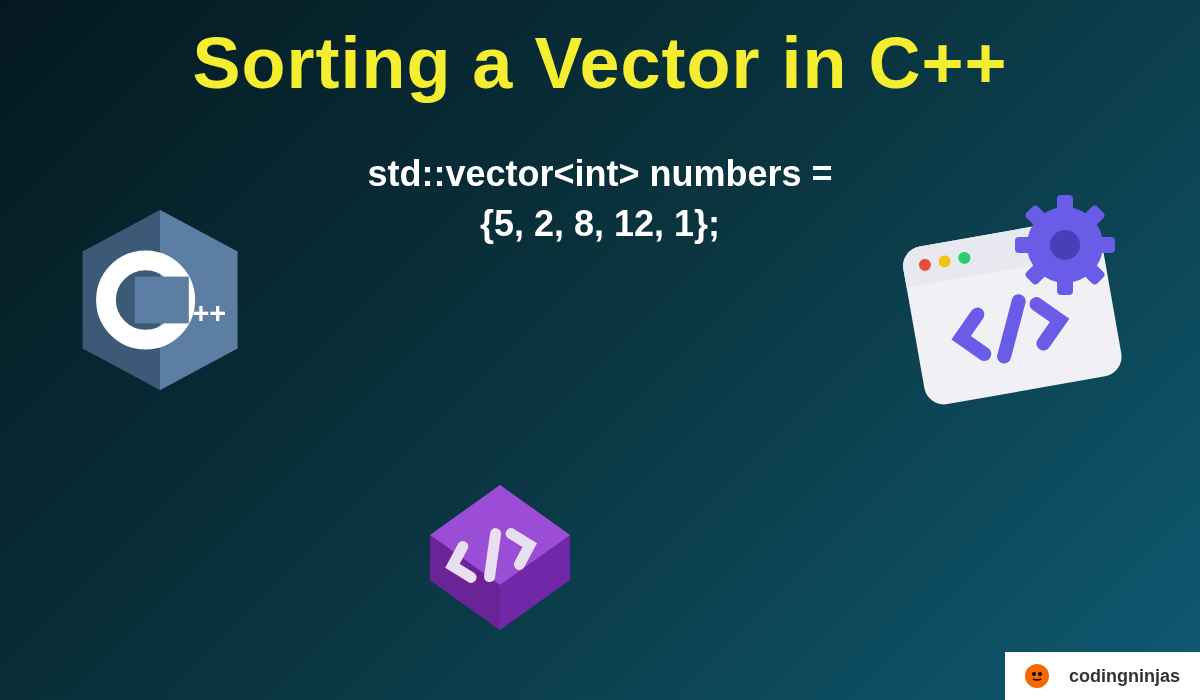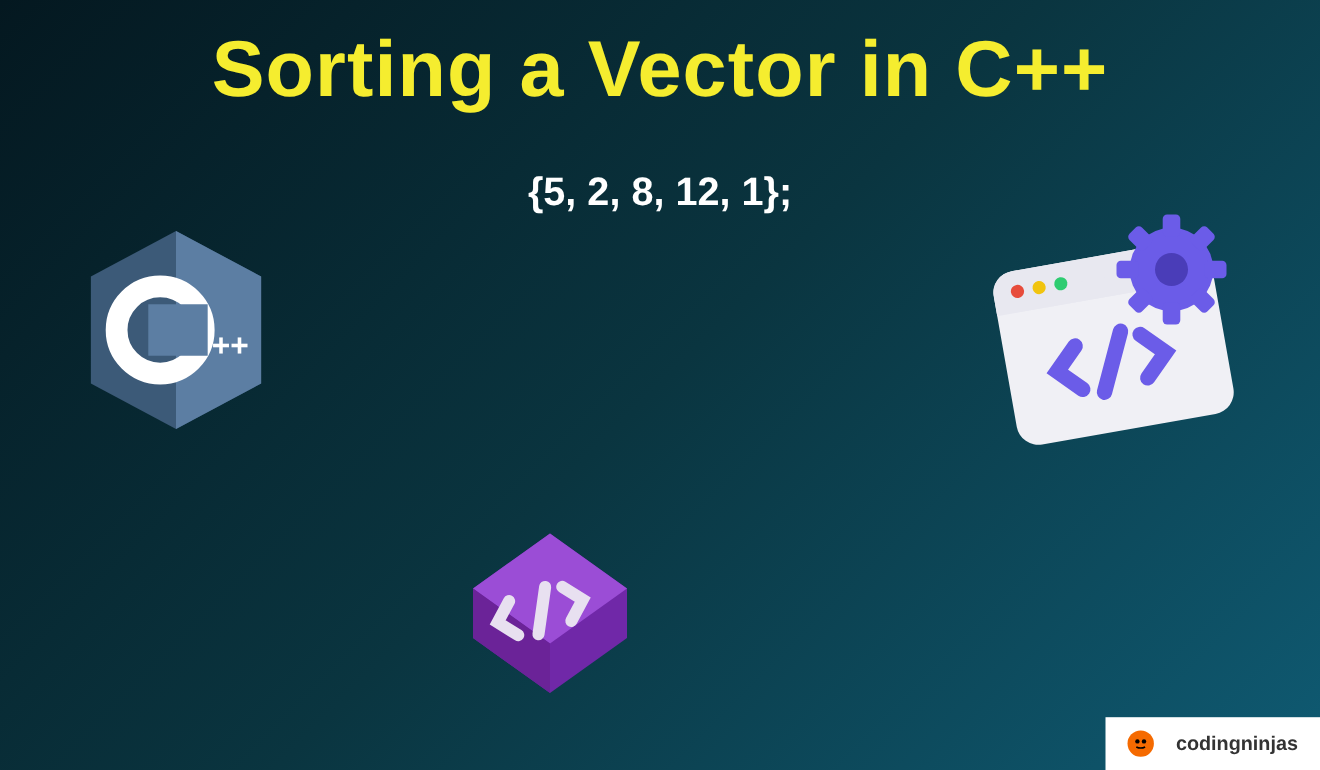--- a/index.html
+++ b/index.html
@@ -82,20 +82,21 @@
       color: #000;
       font-size: 14px;
     }
   </style>
 </head>
 <body>
 
 <h1 class="title">Sorting a Vector in C++</h1>
 
 <div class="code-snippet">
+  <div>std::vector&lt;int&gt; numbers =</div>
   <div>{5, 2, 8, 12, 1};</div>
 </div>
 
 <div class="cpp-icon">
   <svg class="cpp-hexagon" viewBox="0 0 100 110">
     <polygon points="50,5 93,28 93,82 50,105 7,82 7,28" fill="#3c5a78"></polygon>
     <polygon points="50,5 93,28 93,82 50,105 50,55" fill="#5c7ea3"></polygon>
     <circle cx="42" cy="55" r="22" fill="none" stroke="#ffffff" stroke-width="11"></circle>
     <rect x="36" y="42" width="30" height="26" fill="#5c7ea3"></rect>
     <text x="68" y="68" fill="#ffffff" font-size="16" font-weight="bold">++</text>

